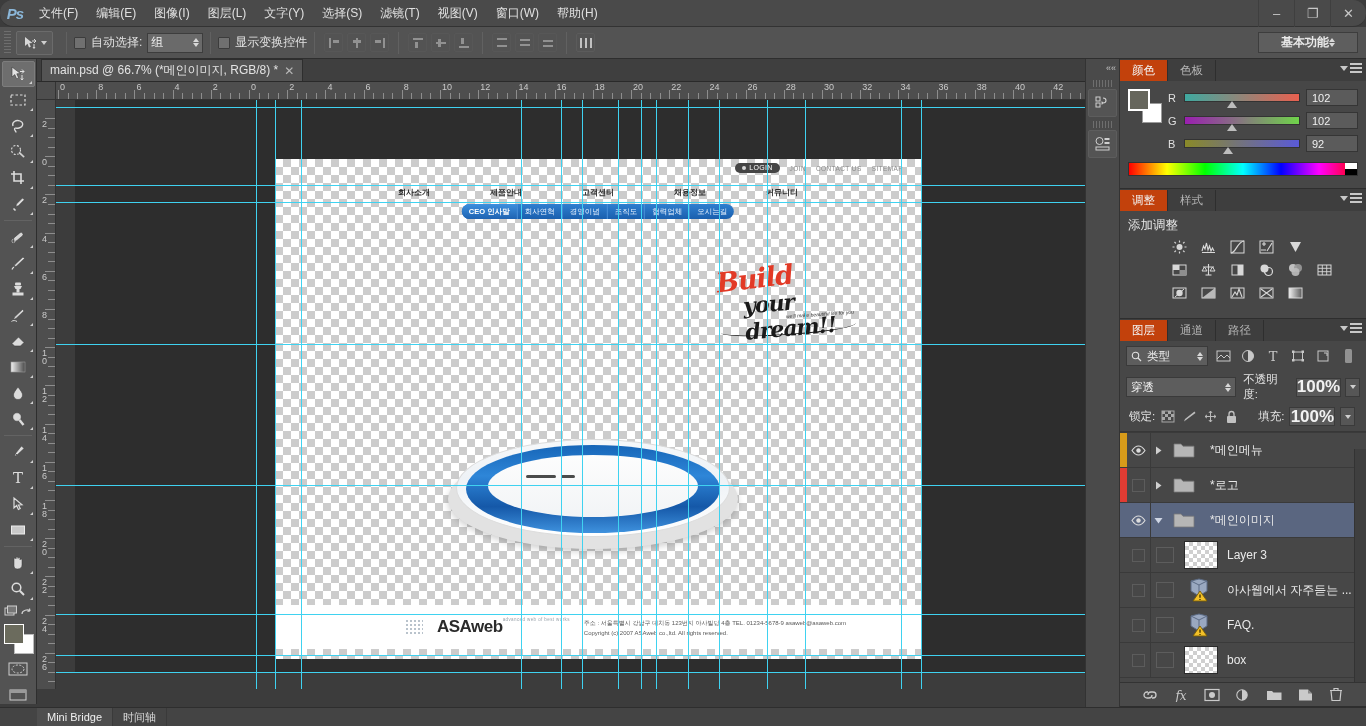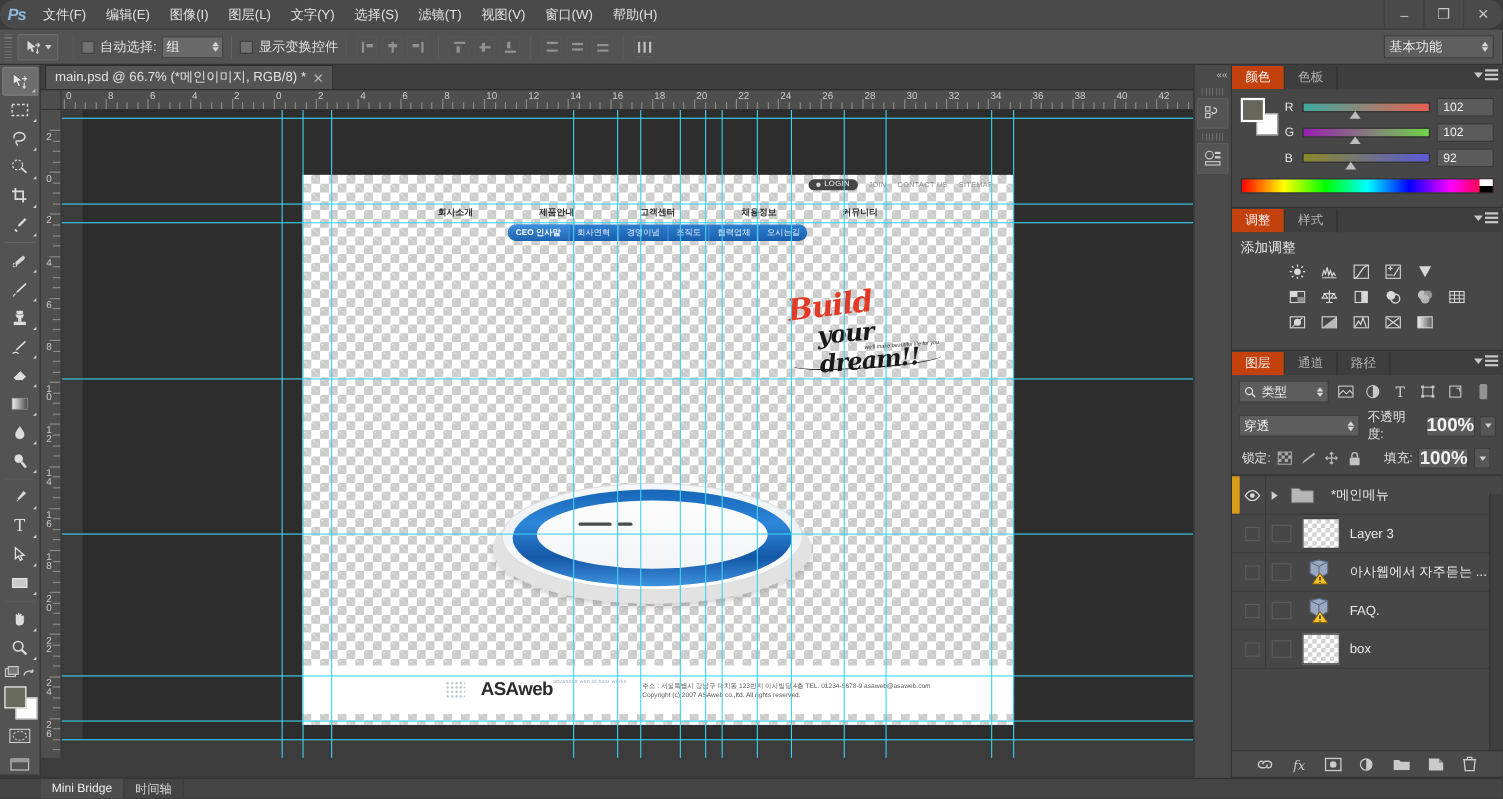--- a/index.html
+++ b/index.html
@@ -68,23 +68,23 @@
   .spin i { width: 0; height: 0; border-left: 3px solid transparent; border-right: 3px solid transparent; display: block; }
   .spin i.up { border-bottom: 4px solid #d8d8d8; }
   .spin i.dn { border-top: 4px solid #d8d8d8; }
   .align-btn {
     width: 19px; height: 19px; margin: 0 2px; border: 1px solid #5d5d5d; border-radius: 2px;
     background: #545454; display: flex; align-items: center; justify-content: center;
     opacity: .45;
   }
   .workspace-sel {
     margin-left: auto; margin-right: 8px;
-    display: flex; align-items: center; justify-content: space-between;
+    display: flex; align-items: center; justify-content: center;
     width: 100px; height: 21px; background: #5e5e5e; border: 1px solid #3d3d3d;
-    padding: 0 4px; font-size: 12px; color: #eaeaea;
+    padding: 0 4px; font-size: 12px; color: #eaeaea; font-weight: bold;
   }
 
   
   .toolbar {
     position: absolute; left: 0; top: 59px; width: 37px; height: 645px;
     background: #535353; border-right: 1px solid #2e2e2e;
     padding-top: 2px;
   }
   .tool {
     position: relative; width: 33px; height: 26px; margin: 0 auto;
@@ -1342,20 +1342,57 @@
               </svg>
             </span>
             <span class="lthumb folder">
               <svg width="22" height="17" viewBox="0 0 22 17">
                 <path d="M1 2 h7 l2 2.2 h11 V15 H1 Z" fill="#b6b6b6" stroke="#787878" stroke-width=".8"></path>
               </svg>
             </span>
             <span class="lname">*메인메뉴</span>
           </div>
           <div class="layer-row">
+            <span class="ltag" style="background: rgb(224, 60, 51);"></span>
+            <span class="leye">
+              <span style="width:13px;height:13px;border:1px solid #6d6d6d;display:block;opacity:.55"></span>
+            </span>
+            <span class="lexp">
+              <svg width="9" height="9" viewBox="0 0 9 9">
+                <path d="M2 0.5 v8 L7.5 4.5 Z" fill="#cfcfcf"></path>
+              </svg>
+            </span>
+            <span class="lthumb folder">
+              <svg width="22" height="17" viewBox="0 0 22 17">
+                <path d="M1 2 h7 l2 2.2 h11 V15 H1 Z" fill="#b6b6b6" stroke="#787878" stroke-width=".8"></path>
+              </svg>
+            </span>
+            <span class="lname">*로고</span>
+          </div>
+          <div class="layer-row sel">
+            <span class="ltag" style="background: transparent;"></span>
+            <span class="leye">
+              <svg width="15" height="11" viewBox="0 0 15 11">
+                <path d="M7.5 1 C11 1 14 5.5 14 5.5 S11 10 7.5 10 S1 5.5 1 5.5 S4 1 7.5 1 Z" fill="none" stroke="#dcdcdc" stroke-width="1.1"></path>
+                <circle cx="7.5" cy="5.5" r="2.2" fill="#dcdcdc"></circle>
+              </svg>
+            </span>
+            <span class="lexp">
+              <svg width="9" height="9" viewBox="0 0 9 9">
+                <path d="M0.5 2 h8 L4.5 7.5 Z" fill="#cfd6e4"></path>
+              </svg>
+            </span>
+            <span class="lthumb folder">
+              <svg width="22" height="17" viewBox="0 0 22 17">
+                <path d="M1 2 h7 l2 2.2 h11 V15 H1 Z" fill="#b6b6b6" stroke="#787878" stroke-width=".8"></path>
+              </svg>
+            </span>
+            <span class="lname">*메인이미지</span>
+          </div>
+          <div class="layer-row">
             <span class="ltag" style="background: transparent;"></span>
             <span class="leye">
               <span style="width:13px;height:13px;border:1px solid #6d6d6d;display:block;opacity:.55"></span>
             </span>
             <span class="lmaskbox"></span>
             <span class="lthumb checker" style="margin-left: 10px;"></span>
             <span class="lname">Layer 3</span>
           </div>
           <div class="layer-row">
             <span class="ltag" style="background: transparent;"></span>

